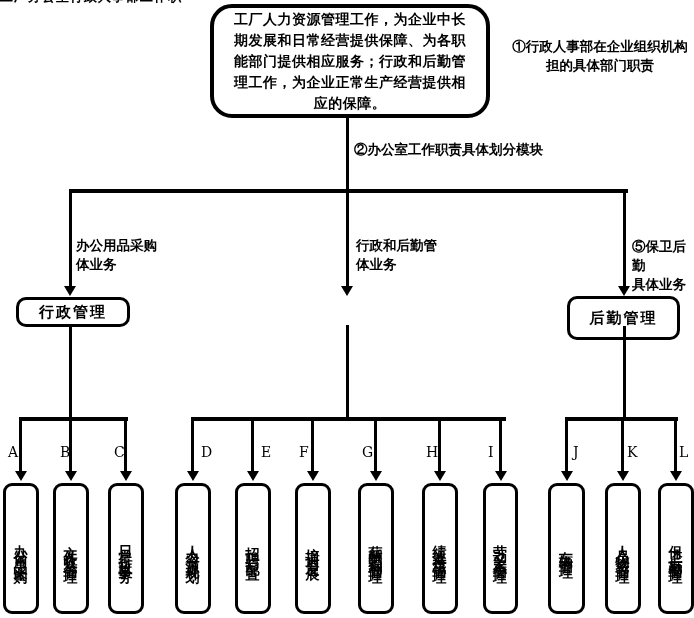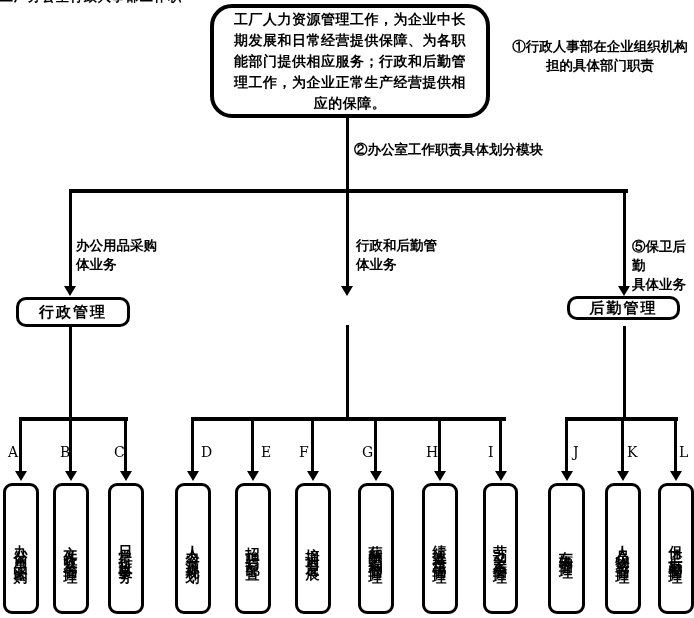--- a/index.html
+++ b/index.html
@@ -88,21 +88,21 @@
   <div class="note preline abs" style="left:76px;top:236px;">办公用品采购
 体业务</div>
   <div class="note preline abs" style="left:356px;top:236px;">行政和后勤管
 体业务</div>
   <div class="note preline abs" style="left:632px;top:237px;">⑤保卫后勤
 具体业务</div>
 
   <div class="branchbox" style="left:16px;top:297px;width:114px;height:30px;">
     <span>行政管理</span>
   </div>
-  <div class="branchbox" style="left:567px;top:296px;width:113px;height:24px;">
+  <div class="branchbox" style="left:567px;top:296px;width:113px;height:44px;">
     <span>后勤管理</span>
   </div>
 
   <div class="vl" style="left:69px;top:326px;height:93px;"></div>
   <div class="vl" style="left:346px;top:325px;height:94px;"></div>
   <div class="vl" style="left:623px;top:326px;height:93px;"></div>
 
   <div class="hl" style="left:19px;top:417px;width:109px;"></div>
   <div class="hl" style="left:191px;top:417px;width:315px;"></div>
   <div class="hl" style="left:565px;top:417px;width:113px;"></div>

